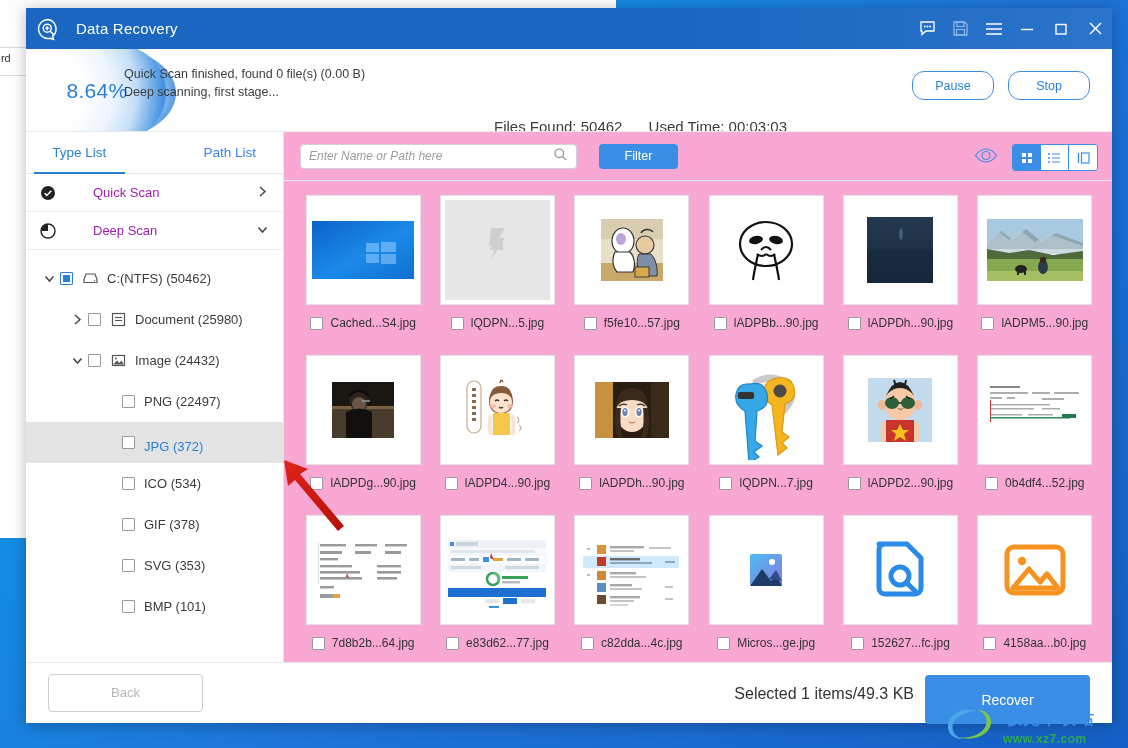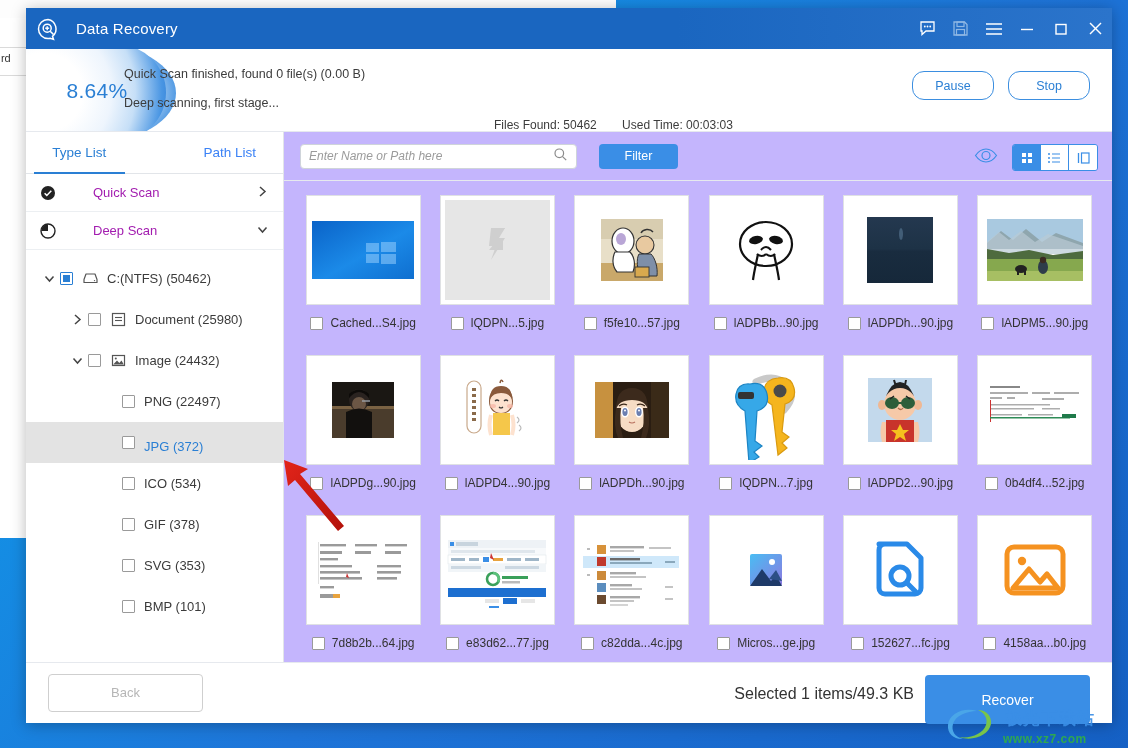--- a/index.html
+++ b/index.html
@@ -79,24 +79,24 @@
     border-radius:0 100px 100px 0;
     background:radial-gradient(circle at 18% 50%, #ffffff 30%, #eef5fd 52%, #c6dff7 70%, #4a96e3 90%, #2e7ed6 100%);
   }
   .progress-pct{
     position:absolute; left:16px; top:30px; width:110px; text-align:center;
     font-size:21px; color:#2a7fd4; letter-spacing:.3px;
   }
   .status-lines{
     position:absolute; left:98px; top:18px;
   }
-  .status-line1{ font-size:12.5px; color:#3c3c3c; margin-bottom:15px; }
+  .status-line1{ font-size:12.5px; color:#3c3c3c; margin-bottom:4px; }
   .status-line2{ font-size:12.5px; color:#3c3c3c; }
   .status-stats{
-    position:absolute; left:468px; top:69px; font-size:12px; color:#3c3c3c;
+    position:absolute; left:468px; top:69px; font-size:15px; color:#3c3c3c;
   }
   .status-stats span{ margin-right:22px; }
   .status-btns{
     position:absolute; right:22px; top:22px; display:flex; gap:14px;
   }
   .obtn{
     width:82px; height:29px; border:1px solid #3b8ee0; border-radius:12px;
     color:#2a7fd4; background:#fff; font-size:12.5px; cursor:pointer;
     display:flex; align-items:center; justify-content:center;
   }
@@ -141,21 +141,21 @@
     border:1px solid #2a7fd4; position:relative;
   }
   .cbox.partial:after{
     content:""; position:absolute; left:2px; top:2px; right:2px; bottom:2px;
     background:#2a7fd4;
   }
   .ticon{ width:17px; height:17px; margin-right:8px; flex:0 0 17px; }
   .tlabel{ white-space:nowrap; }
 
   
-  .main{ flex:1; display:flex; flex-direction:column; background:#c4b5fd; }
+  .main{ flex:1; display:flex; flex-direction:column; background:#f9a8d4; }
   .toolbar{
     height:49px; border-bottom:1px solid #e6e9ee; display:flex; align-items:center;
     padding:0 16px; position:relative;
   }
   .searchbox{
     width:277px; height:25px; border:1px solid #cfd4da; border-radius:4px;
     display:flex; align-items:center; padding:0 8px; background:#fff;
   }
   .searchbox input{
     border:0; outline:0; flex:1; font-size:12px; font-style:italic; color:#333;

